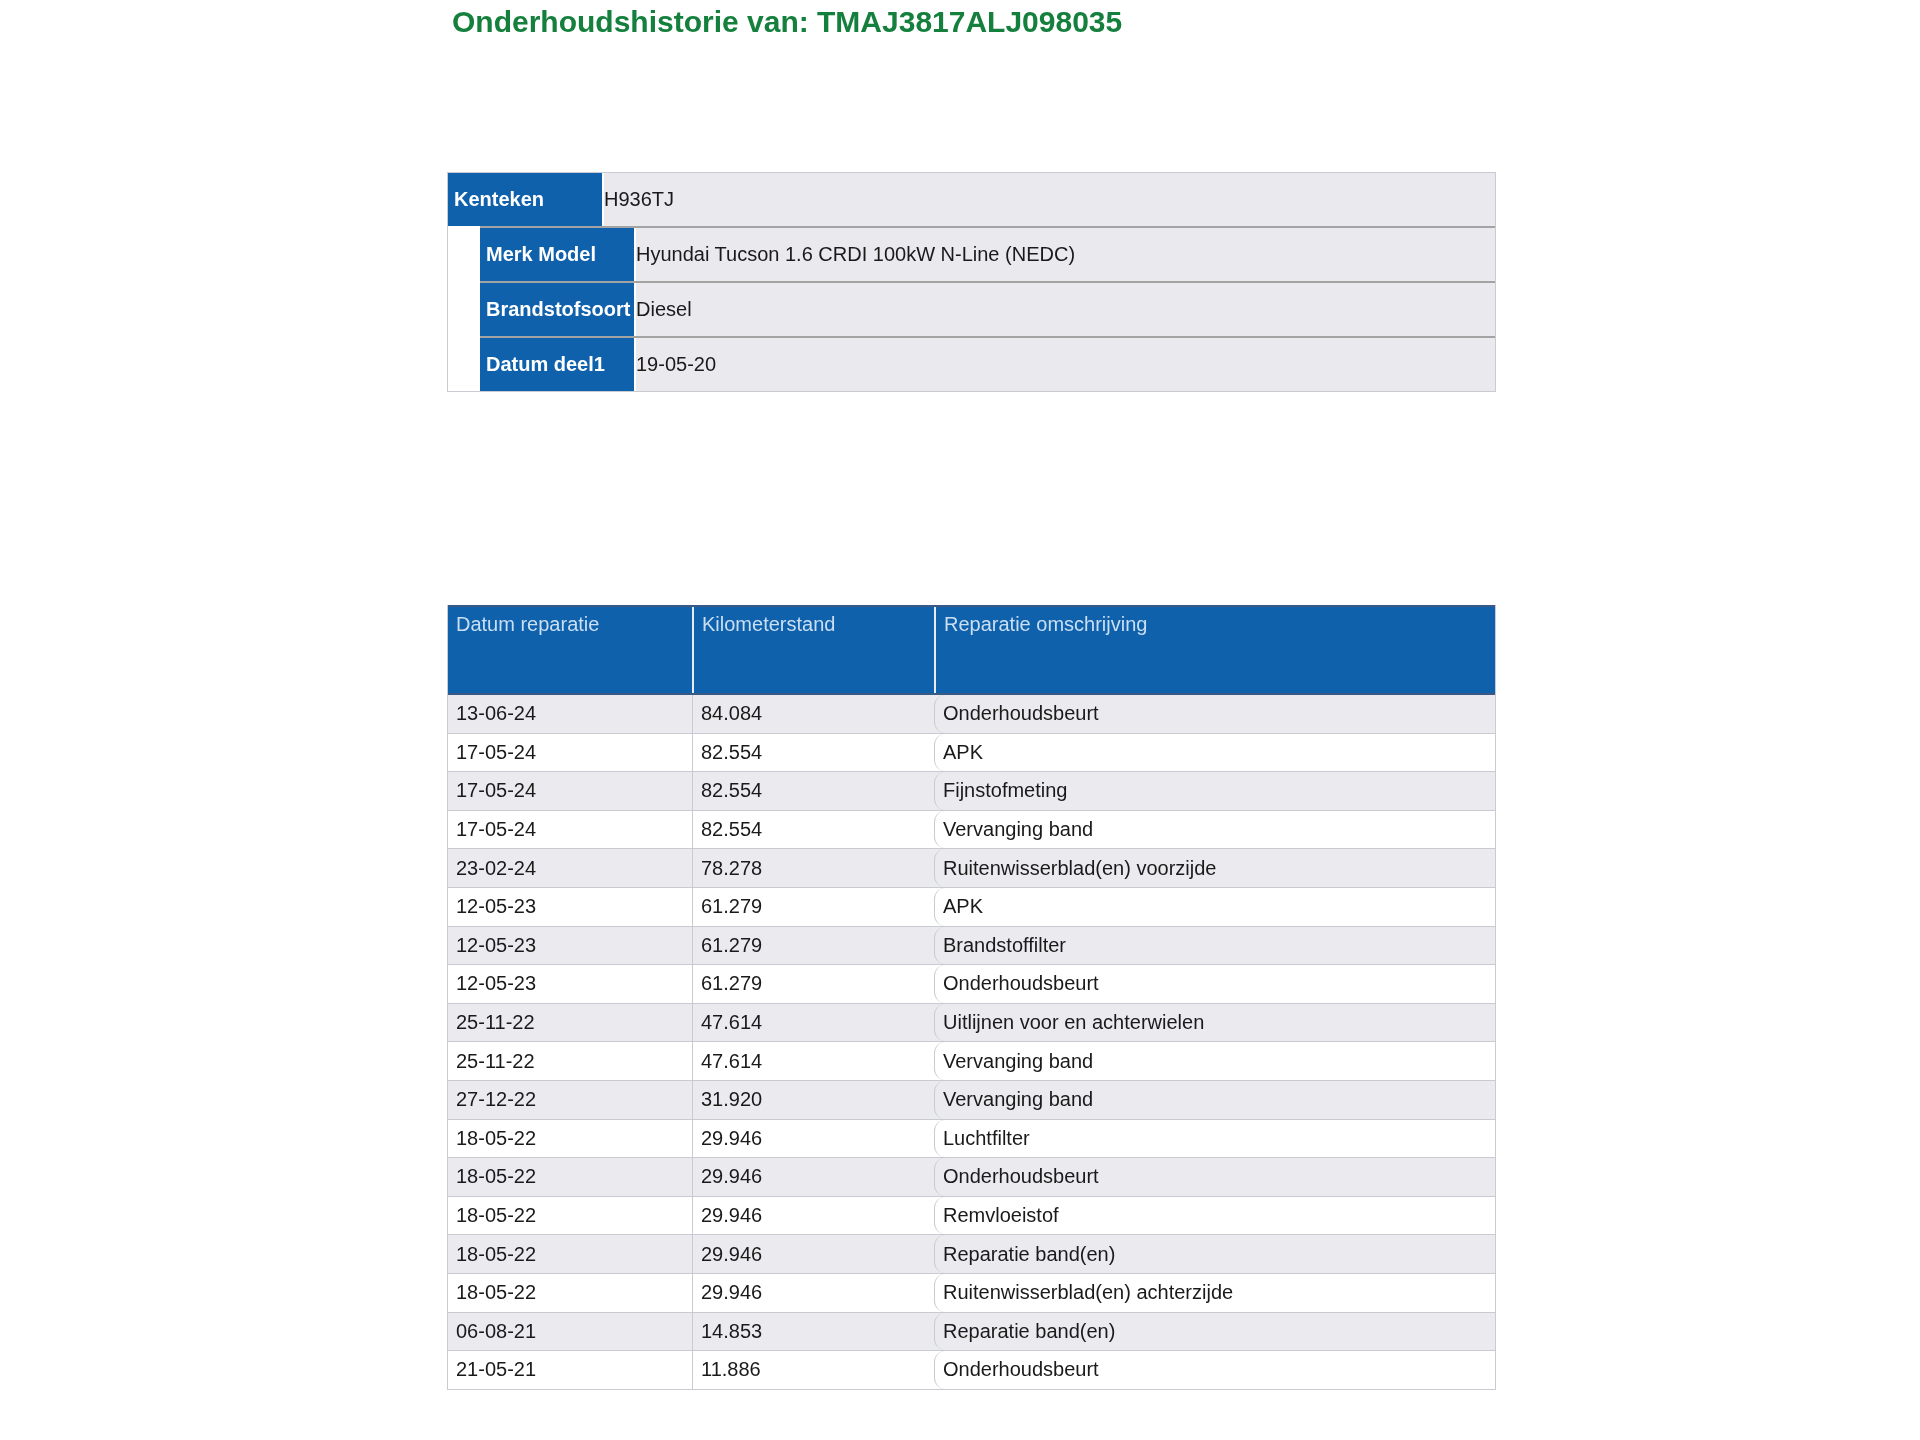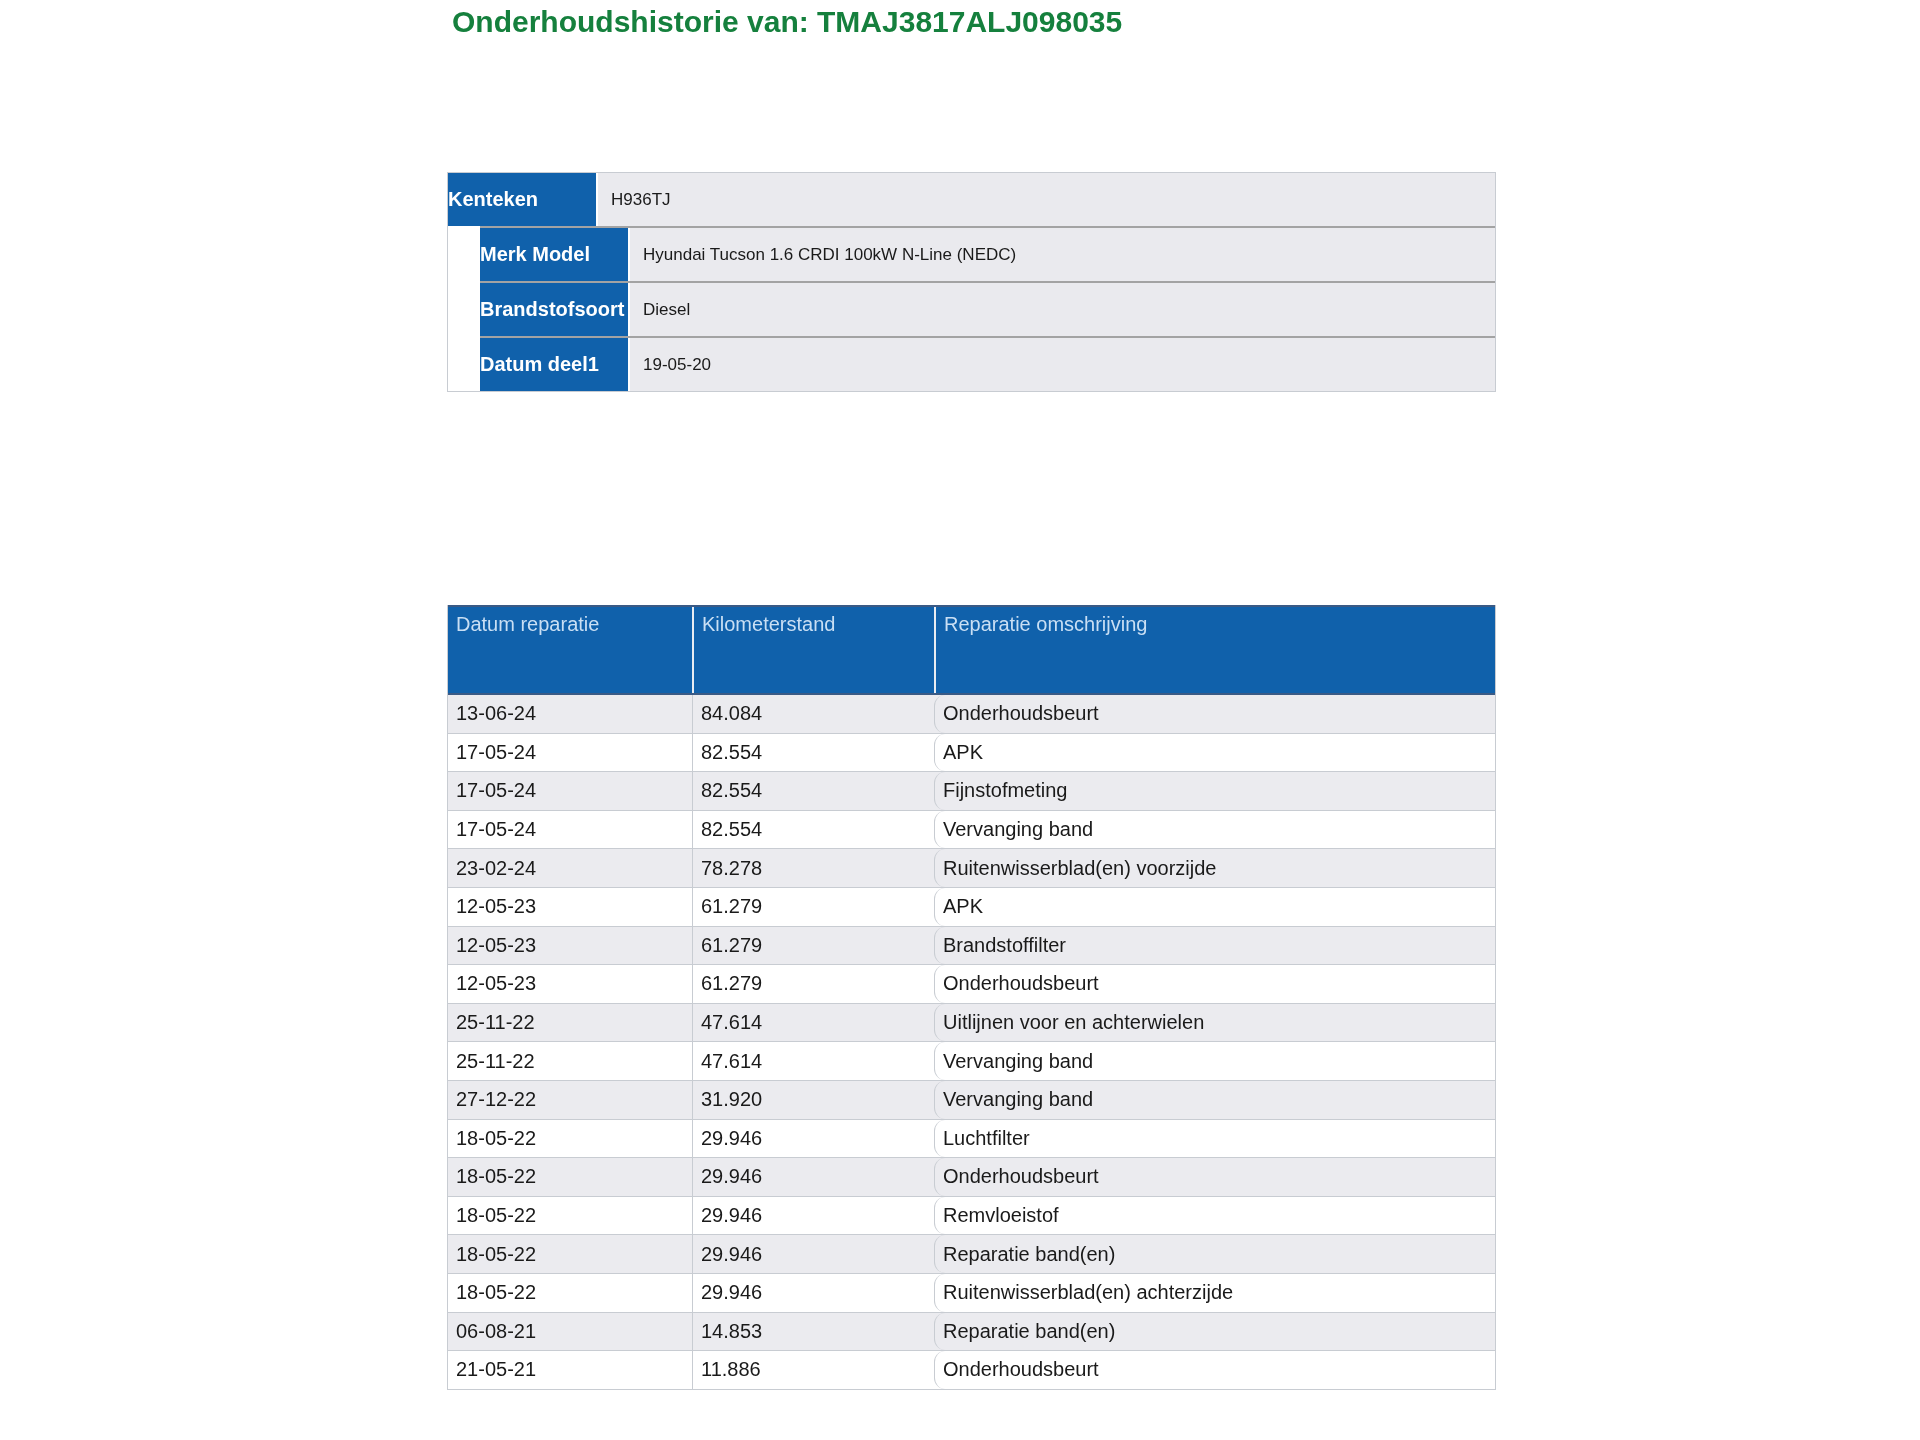--- a/index.html
+++ b/index.html
@@ -27,26 +27,26 @@
   .info-table{
     position:absolute;left:447px;top:172px;width:1049px;
     border:1px solid var(--border);
     box-sizing:border-box;
   }
   .info-row{display:flex;height:53px;}
   .info-row + .info-row{border-top:2px solid #a3a3a3;margin-left:32px;}
   .info-label{
     width:148px;flex:0 0 148px;background:var(--header-blue);
     color:var(--label-text);font-weight:bold;font-size:20px;
+    display:flex;align-items:center;padding-left:6px;
+    white-space:nowrap;
+  }
+  .info-value{
+    flex:1;background:var(--info-value-bg);font-size:20px;
     display:flex;align-items:center;
-    white-space:nowrap;
-  }
-  .info-value{
-    flex:1;background:var(--info-value-bg);font-size:17px;
-    display:flex;align-items:center;padding-left:13px;
     border-left:2px solid #ffffff;white-space:nowrap;
   }
 
   
   .maint-table{
     position:absolute;left:447px;top:605px;width:1049px;
     box-sizing:border-box;
     border-left:1px solid var(--border);border-right:1px solid var(--border);
   }
   .maint-header{

